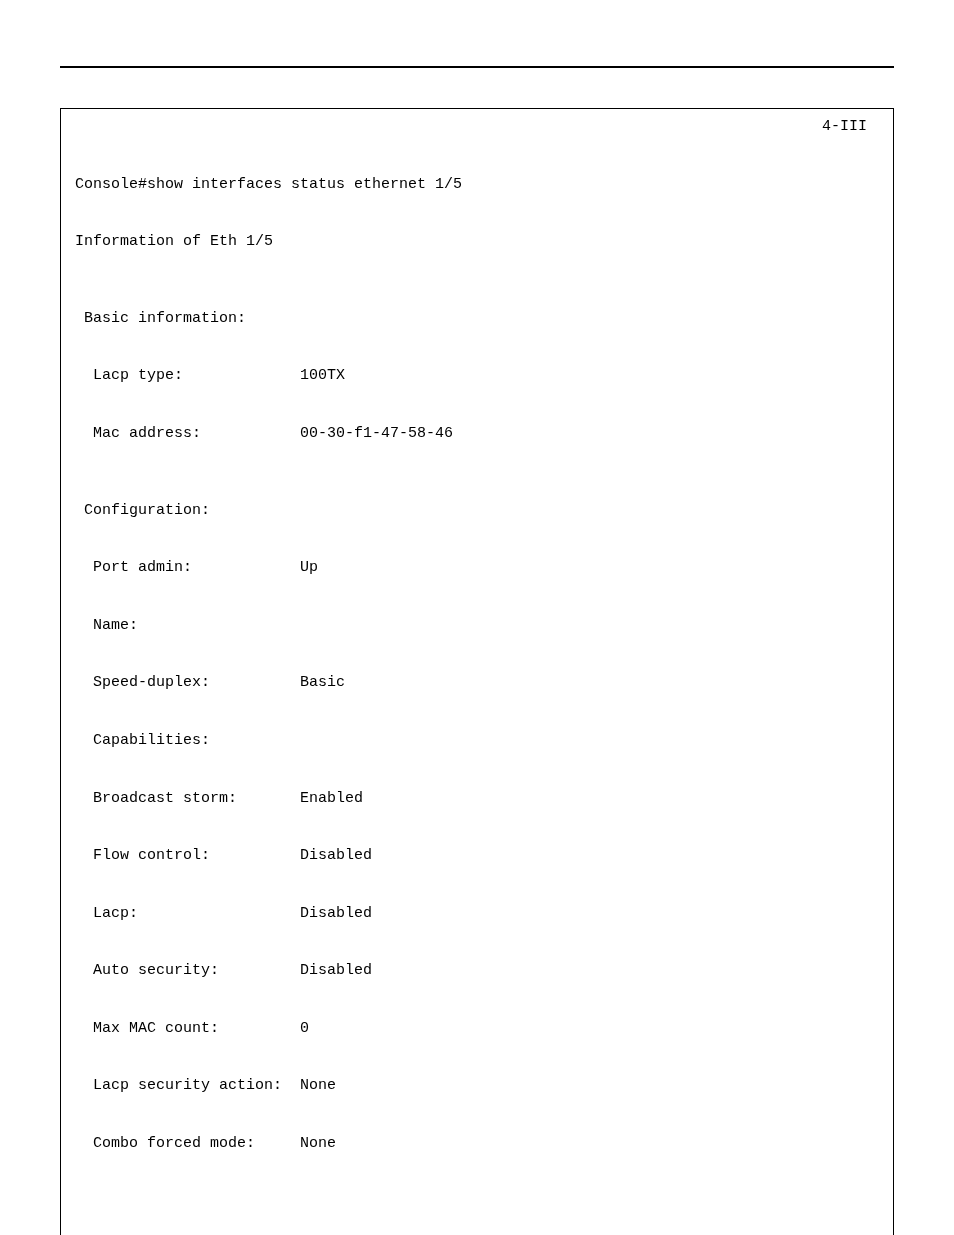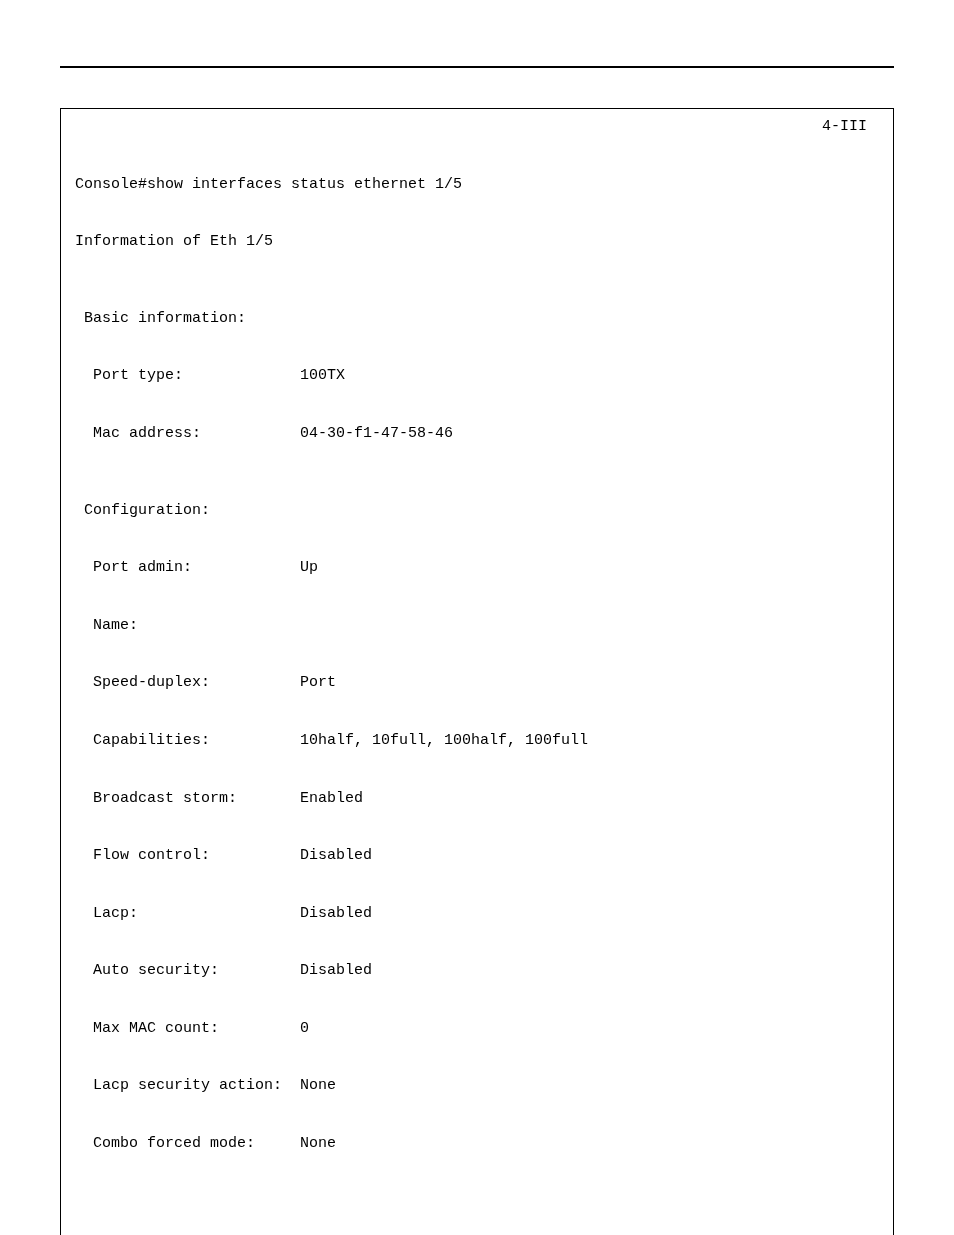--- a/index.html
+++ b/index.html
@@ -51,28 +51,28 @@
 
 <div class="page">
   <div class="top-rule"></div>
 
   <div class="terminal-box">
     <span class="page-ref">4-III</span>
     <div class="line"><span class="left">Console#show interfaces status ethernet 1/5</span></div>
     <div class="line"><span class="left">Information of Eth 1/5</span></div>
 
     <div class="line"><span class="left"> Basic information:</span></div>
-    <div class="line"><span class="left">  Port type:             </span><span class="right">100TX</span></div>
-    <div class="line"><span class="left">  Mac address:           </span><span class="right">04-30-f1-47-58-46</span></div>
+    <div class="line"><span class="left">  Lacp type:             </span><span class="right">100TX</span></div>
+    <div class="line"><span class="left">  Mac address:           </span><span class="right">00-30-f1-47-58-46</span></div>
 
     <div class="line"><span class="left"> Configuration:</span></div>
     <div class="line"><span class="left">  Port admin:            </span><span class="right">Up</span></div>
     <div class="line"><span class="left">  Name:</span><span class="right"></span></div>
-    <div class="line"><span class="left">  Speed-duplex:          </span><span class="right">Port</span></div>
-    <div class="line"><span class="left">  Capabilities:          </span><span class="right">10half, 10full, 100half, 100full</span></div>
+    <div class="line"><span class="left">  Speed-duplex:          </span><span class="right">Basic</span></div>
+    <div class="line"><span class="left">  Capabilities:          </span></div>
     <div class="line"><span class="left">  Broadcast storm:       </span><span class="right">Enabled</span></div>
     <div class="line"><span class="left">  Flow control:          </span><span class="right">Disabled</span></div>
     <div class="line"><span class="left">  Lacp:                  </span><span class="right">Disabled</span></div>
     <div class="line"><span class="left">  Auto security:         </span><span class="right">Disabled</span></div>
     <div class="line"><span class="left">  Max MAC count:         </span><span class="right">0</span></div>
     <div class="line"><span class="left">  Lacp security action:  </span><span class="right">None</span></div>
     <div class="line"><span class="left">  Combo forced mode:     </span><span class="right">None</span></div>
 
     
     

